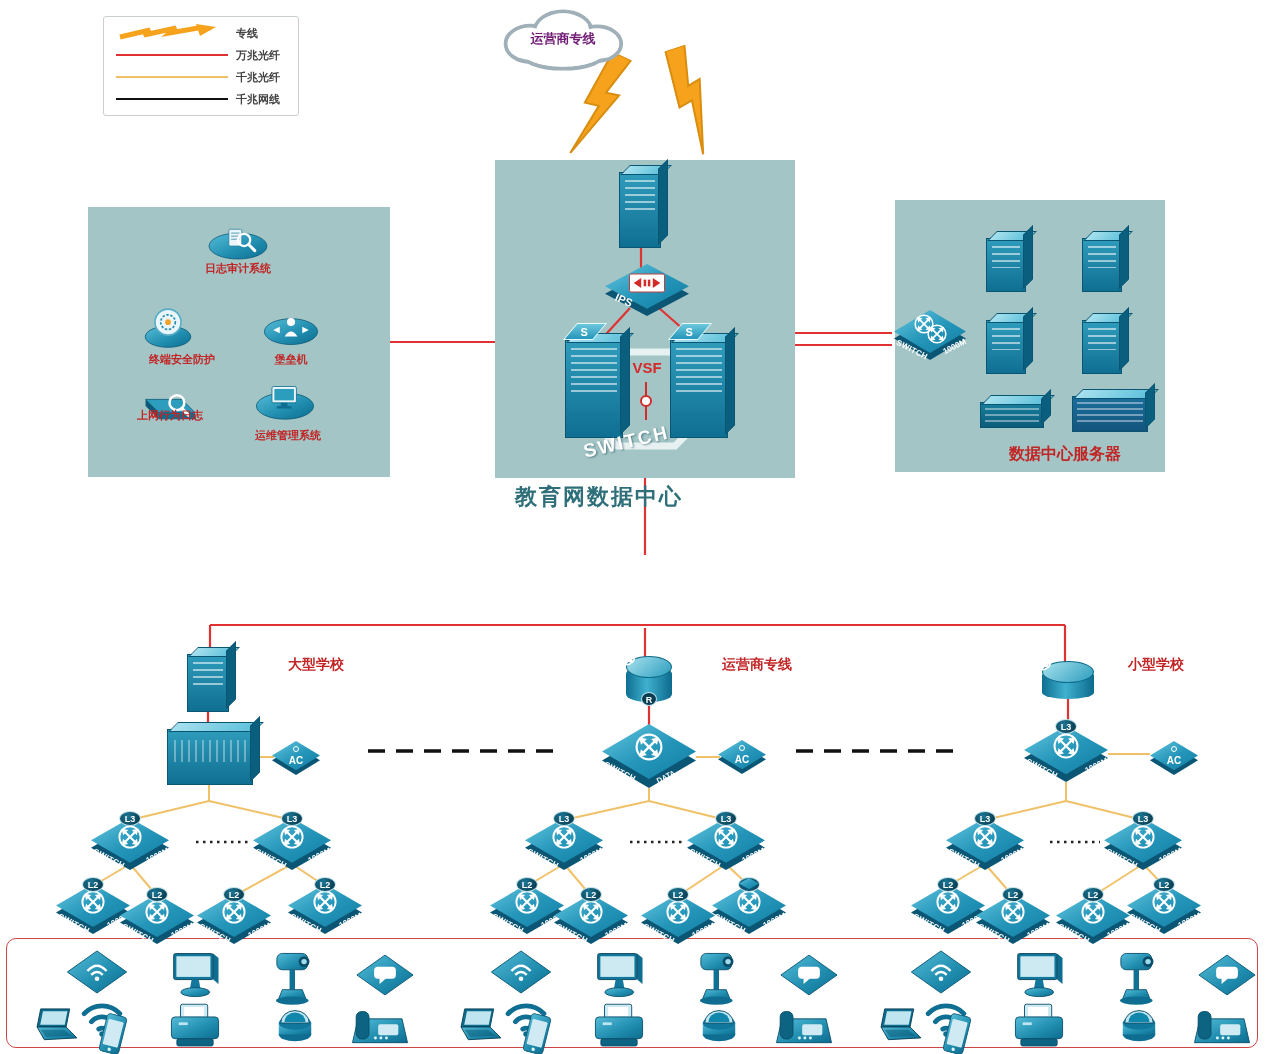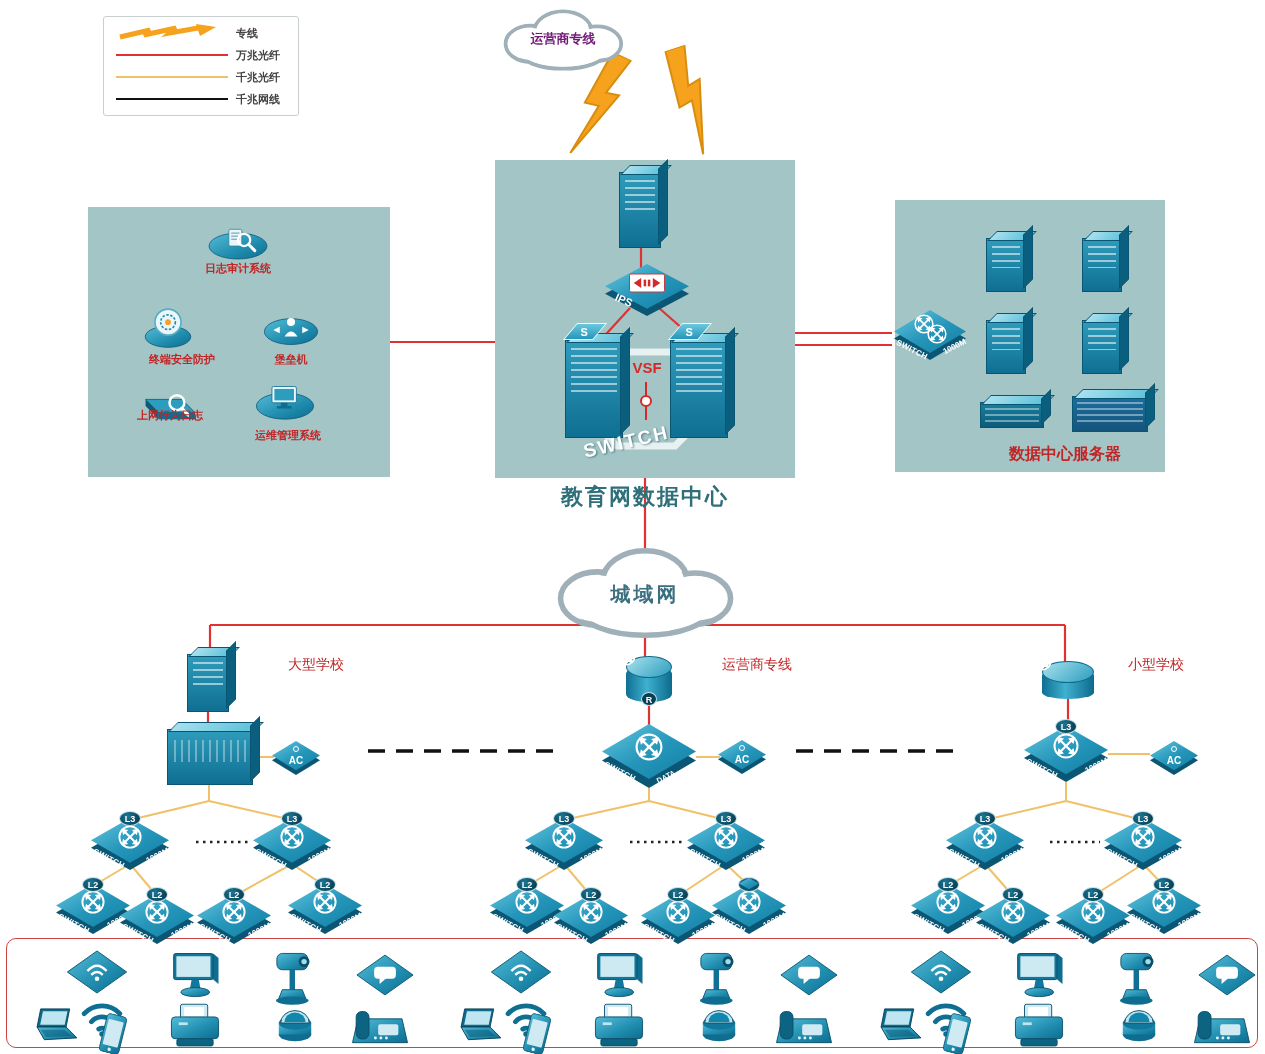--- a/index.html
+++ b/index.html
@@ -42,23 +42,23 @@
 .rstripes{position:absolute;left:4px;right:4px;top:5px;bottom:5px;background:repeating-linear-gradient(180deg,rgba(255,255,255,.4) 0 2px,transparent 2px 6px)}
 .sbadge{position:absolute;top:-18px;left:4px;width:30px;height:17px;background:linear-gradient(#6cc8de,#2596ba);border:1px solid #e8fbff;transform:skewX(-40deg);z-index:3;color:#fff;font-weight:bold;font-size:11px;display:flex;align-items:center;justify-content:center}
 .sbadge>span{transform:skewX(40deg)}
 
 .cyl{position:absolute;z-index:2}
 .cbody{position:absolute;left:0;right:0;top:22%;bottom:0;background:linear-gradient(90deg,#0f6f92,#3fb0cf 45%,#0d6a8d);border-radius:50%/22%}
 .clid{position:absolute;left:0;right:0;top:0;height:48%;background:linear-gradient(140deg,#a8e2ef,#2d9dbd);border-radius:50%;border:1px solid #0d6b8a}
 .cyl .swx{top:24%}
 .rbadge{position:absolute;left:50%;bottom:-4px;transform:translateX(-50%);background:#083d52;color:#fff;font-weight:bold;font-size:9px;width:16px;height:14px;line-height:14px;text-align:center;border-radius:50%;border:1px solid #bfe2ec;z-index:3}
 
-.redlab{position:absolute;z-index:2;font-weight:normal;color:#c22525}
+.redlab{position:absolute;z-index:2;font-weight:bold;color:#c22525}
 .seclab{position:absolute;z-index:2;font-size:11px;font-weight:bold;color:#c22525;text-align:center}
-.coretitle{position:absolute;left:515px;top:482px;width:260px;text-align:center;font-size:22px;font-weight:bold;color:#2e6f7a;letter-spacing:2px;z-index:2}
+.coretitle{position:absolute;left:515px;top:482px;width:260px;text-align:left;font-size:22px;font-weight:bold;color:#2e6f7a;letter-spacing:2px;z-index:2}
 .vsf{position:absolute;left:625px;top:359px;width:44px;text-align:center;color:#d42a2a;font-weight:bold;font-size:15px;z-index:2}
 .coreswitch{position:absolute;left:582px;top:424px;width:150px;color:#fff;font-size:19px;font-weight:bold;letter-spacing:2px;transform:rotate(-13deg);z-index:2;text-shadow:1px 1px 2px rgba(0,60,80,.5)}
 .bottombox{position:absolute;left:6px;top:938px;width:1252px;height:110px;border:1.5px solid #cc4444;border-radius:10px;z-index:0}
 </style>
 </head>
 <body>
 
 <svg style="position:absolute;width:0;height:0" aria-hidden="true">
 <defs>
 <linearGradient id="gT" x1="0" y1="0" x2="1" y2="1">
@@ -288,26 +288,20 @@
       <span class="llab">千兆网线</span>
     </div>
   </div>
 
   <div class="cloudbox" style="left:487px;top:6px;width:152px;height:68px">
     <svg viewBox="0 0 190 90">
         <use href="#sym-cloud" width="190" height="90"></use>
       </svg>
     <div class="cloudtext" style="top:24px;font-size:13px;color:#701a75">运营商专线</div>
   </div>
-  <div class="cloudbox" style="left:536px;top:543px;width:218px;height:100px">
-    <svg viewBox="0 0 190 90">
-        <use href="#sym-cloud" width="190" height="90"></use>
-      </svg>
-    <div class="cloudtext" style="top:38px;font-size:20px;color:#3c7080;letter-spacing:3px">城域网</div>
-  </div>
 
   <svg class="dev" style="left:206px;top:224px;width:64px;height:38px">
       <use href="#sym-audit" width="100%" height="100%"></use>
     </svg>
   <div class="seclab" style="left:178px;top:261px;width:120px">日志审计系统</div>
   <svg class="dev" style="left:142px;top:304px;width:52px;height:46px">
       <use href="#sym-secure" width="100%" height="100%"></use>
     </svg>
   <div class="seclab" style="left:140px;top:352px;width:84px">终端安全防护</div>
   <svg class="dev" style="left:262px;top:312px;width:58px;height:36px">

